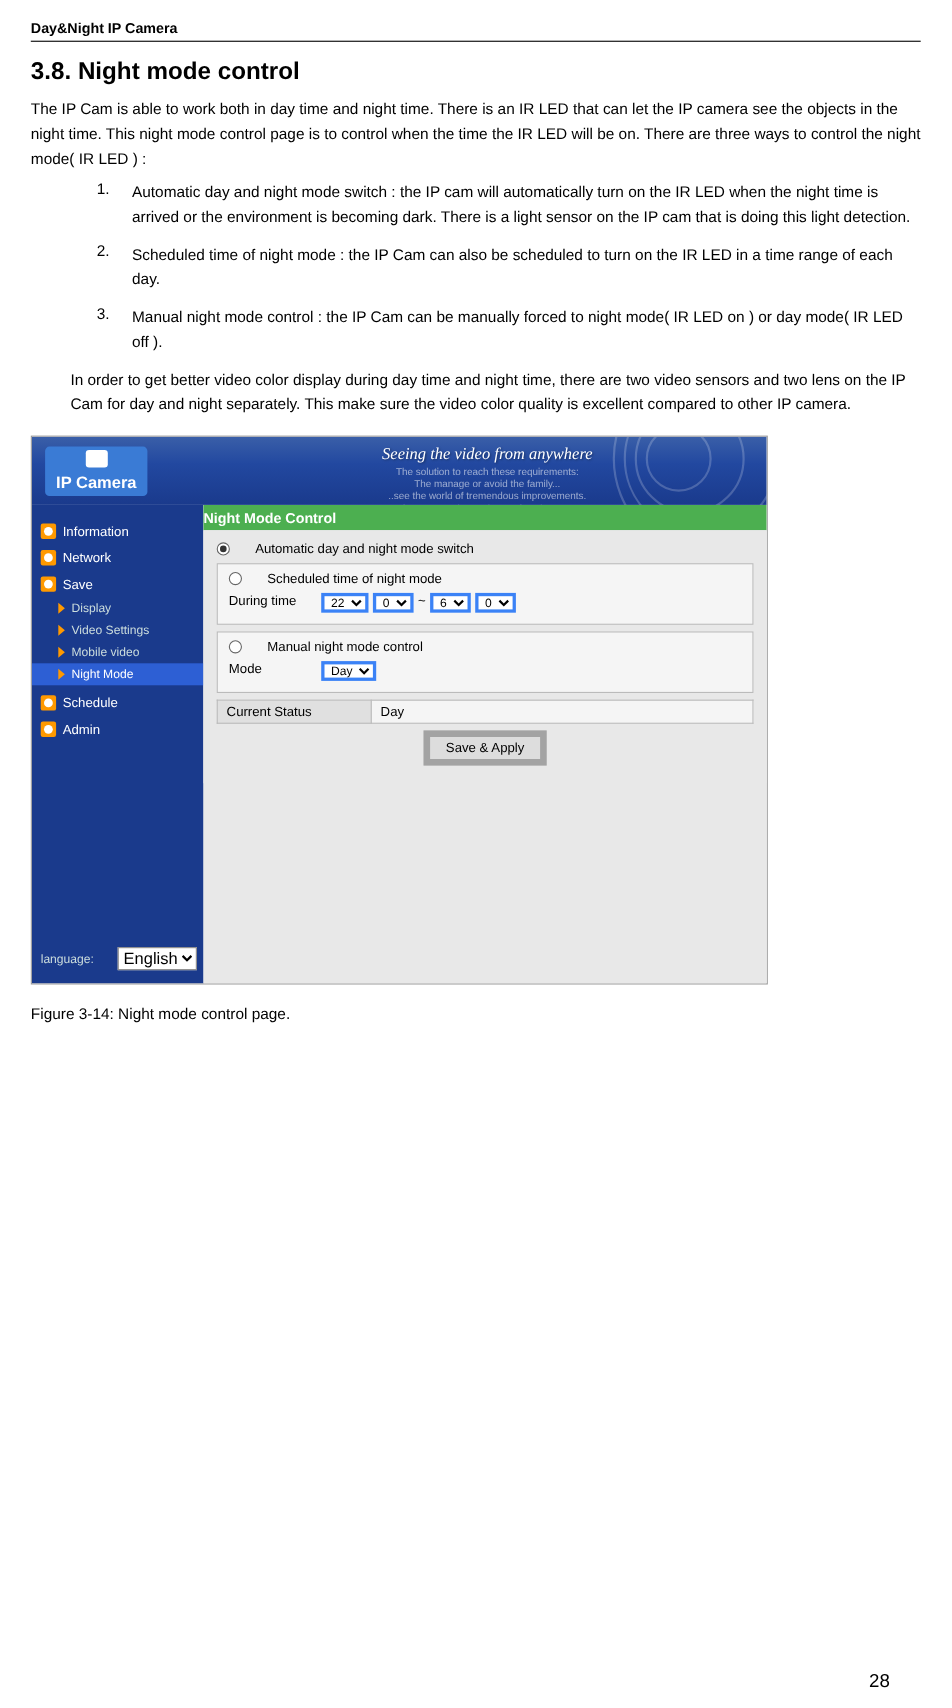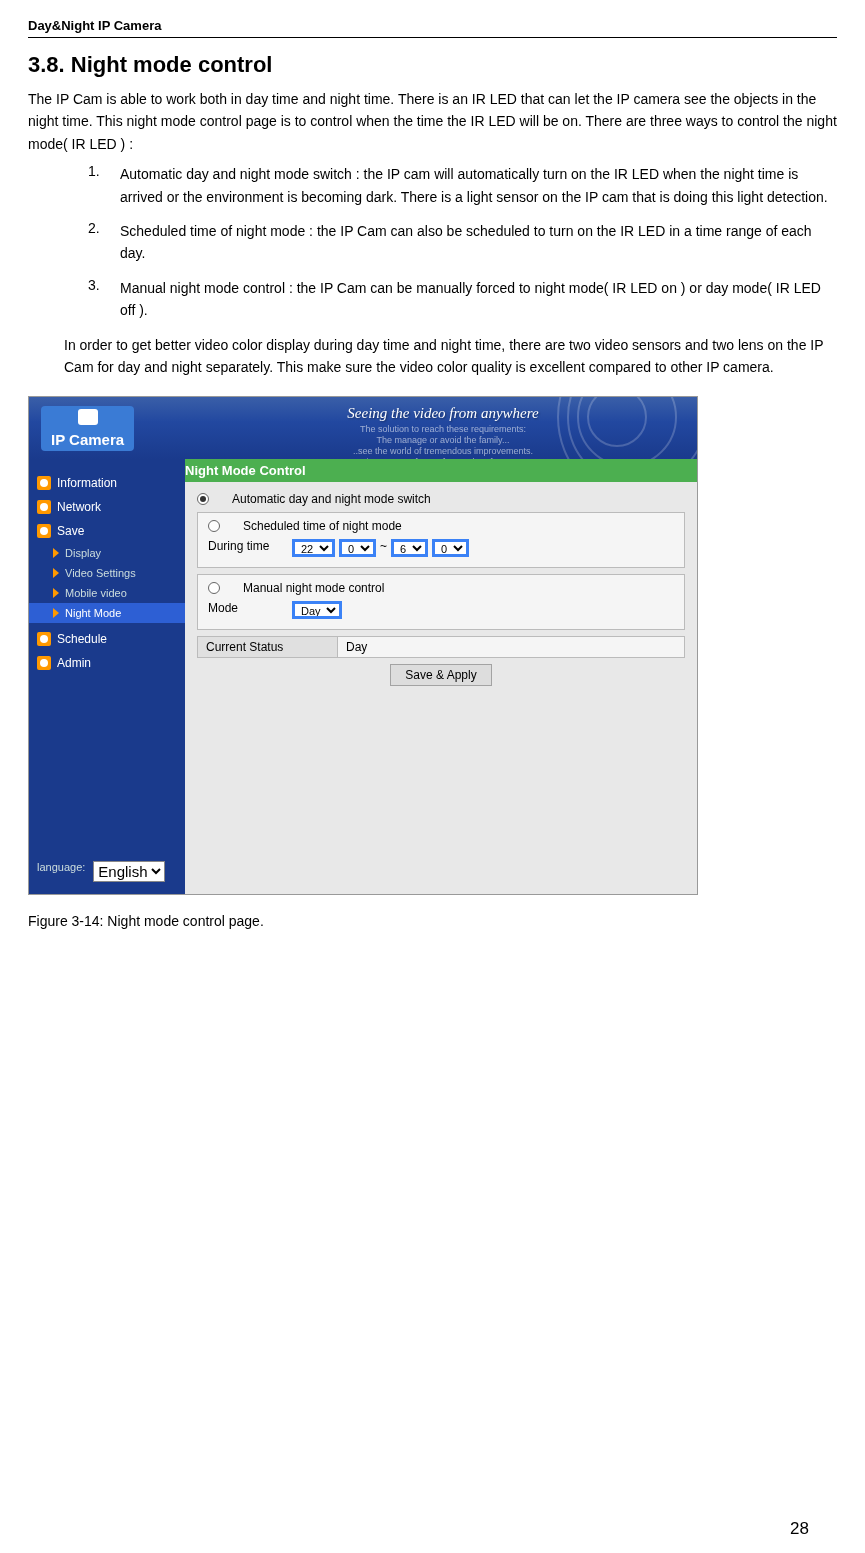--- a/index.html
+++ b/index.html
@@ -217,34 +217,34 @@
       padding: 3px 8px;
       font-size: 12px;
       background: #f5f5f5;
     }
     .cam-table td:first-child {
       width: 140px;
       background: #e0e0e0;
     }
     .cam-save-btn {
       background: #ddd;
-      border: 1px solid #a3a3a3;
+      border: 6px solid #a3a3a3;
       padding: 3px 14px;
       font-size: 12px;
       cursor: pointer;
       margin: 6px auto;
       display: block;
     }
     .cam-language-bar {
       padding: 6px 8px;
       font-size: 11px;
       color: #cdd;
       display: flex;
-      align-items: flex-start;
-      gap: 8px;
+      align-items: center;
+      gap: 22px;
     }
     .cam-lang-select {
       font-size: 15px;
       background: #fff;
       border: 1px solid #888;
     }
 
     .figure-caption {
       font-size: 14px;
       margin-top: 4px;

